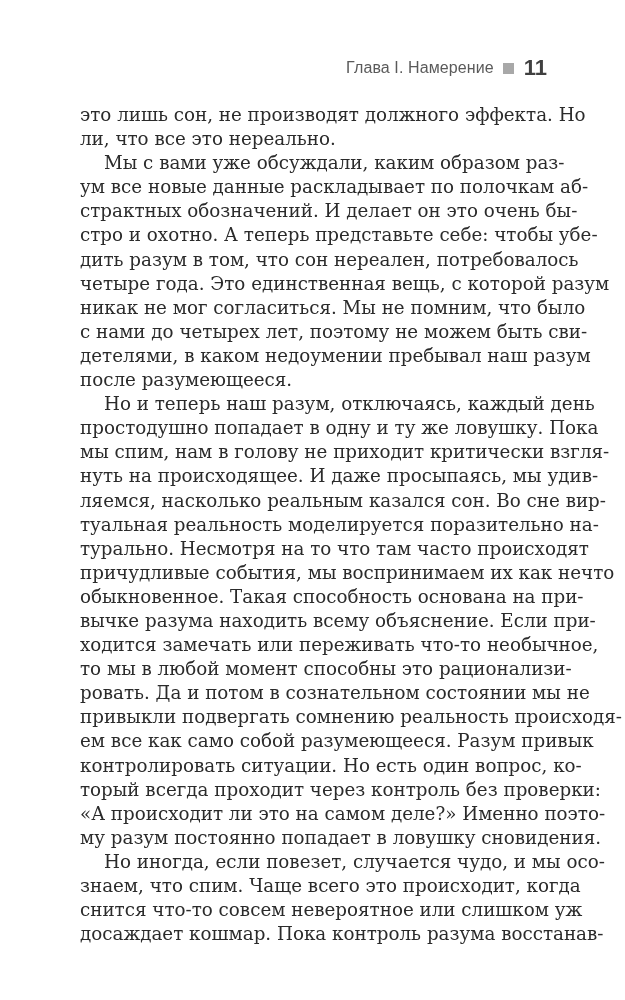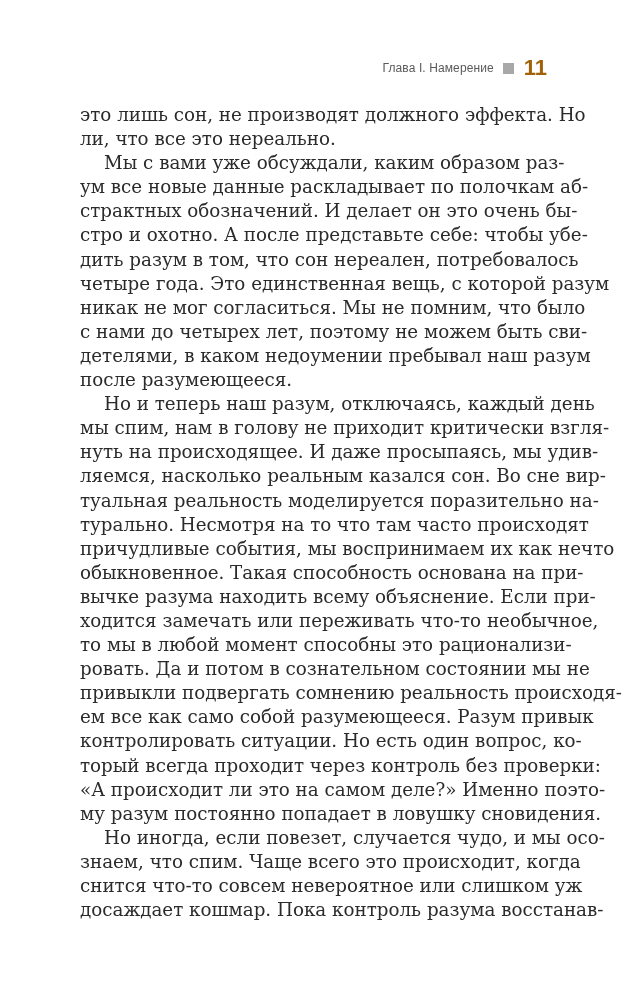--- a/index.html
+++ b/index.html
@@ -16,35 +16,35 @@
     .running-head {
       position: absolute;
       top: 57px;
       right: 78px;
       display: flex;
       align-items: center;
       font-family: "Liberation Sans", sans-serif;
       color: #5a5a5a;
     }
     .chapter-title {
-      font-size: 12px;
+      font-size: 16px;
       letter-spacing: 0.1px;
     }
     .head-square {
       display: inline-block;
       width: 11px;
       height: 11px;
       background: #a8a8a8;
       margin-left: 9px;
       margin-right: 10px;
     }
     .page-number {
       font-size: 22px;
       font-weight: bold;
-      color: #a16207;
+      color: #404040;
       line-height: 1;
     }
     .text-block {
       position: absolute;
       top: 103px;
       left: 80px;
       width: 462px;
       font-family: "DejaVu Serif", serif;
       font-size: 18.3px;
       line-height: 24.1px;
@@ -75,30 +75,31 @@
 
 <div class="text-block" id="text-block">
     <div>
       <span class="line">это лишь сон, не производят должного эффекта. Но</span>
       <span class="line last">ли, что все это нереально.</span>
     </div>
     <div>
       <span class="line indent">Мы с вами уже обсуждали, каким образом раз-</span>
       <span class="line">ум все новые данные раскладывает по полочкам аб-</span>
       <span class="line">страктных обозначений. И делает он это очень бы-</span>
-      <span class="line">стро и охотно. А после представьте себе: чтобы убе-</span>
+      <span class="line">стро и охотно. А теперь представьте себе: чтобы убе-</span>
       <span class="line">дить разум в том, что сон нереален, потребовалось</span>
       <span class="line">четыре года. Это единственная вещь, с которой разум</span>
       <span class="line">никак не мог согласиться. Мы не помним, что было</span>
       <span class="line">с нами до четырех лет, поэтому не можем быть сви-</span>
       <span class="line">детелями, в каком недоумении пребывал наш разум</span>
       <span class="line last">после разумеющееся.</span>
     </div>
     <div>
       <span class="line indent">Но и теперь наш разум, отключаясь, каждый день</span>
+      <span class="line">простодушно попадает в одну и ту же ловушку. Пока</span>
       <span class="line">мы спим, нам в голову не приходит критически взгля-</span>
       <span class="line">нуть на происходящее. И даже просыпаясь, мы удив-</span>
       <span class="line">ляемся, насколько реальным казался сон. Во сне вир-</span>
       <span class="line">туальная реальность моделируется поразительно на-</span>
       <span class="line">турально. Несмотря на то что там часто происходят</span>
       <span class="line">причудливые события, мы воспринимаем их как нечто</span>
       <span class="line">обыкновенное. Такая способность основана на при-</span>
       <span class="line">вычке разума находить всему объяснение. Если при-</span>
       <span class="line">ходится замечать или переживать что-то необычное,</span>
       <span class="line">то мы в любой момент способны это рационализи-</span>

